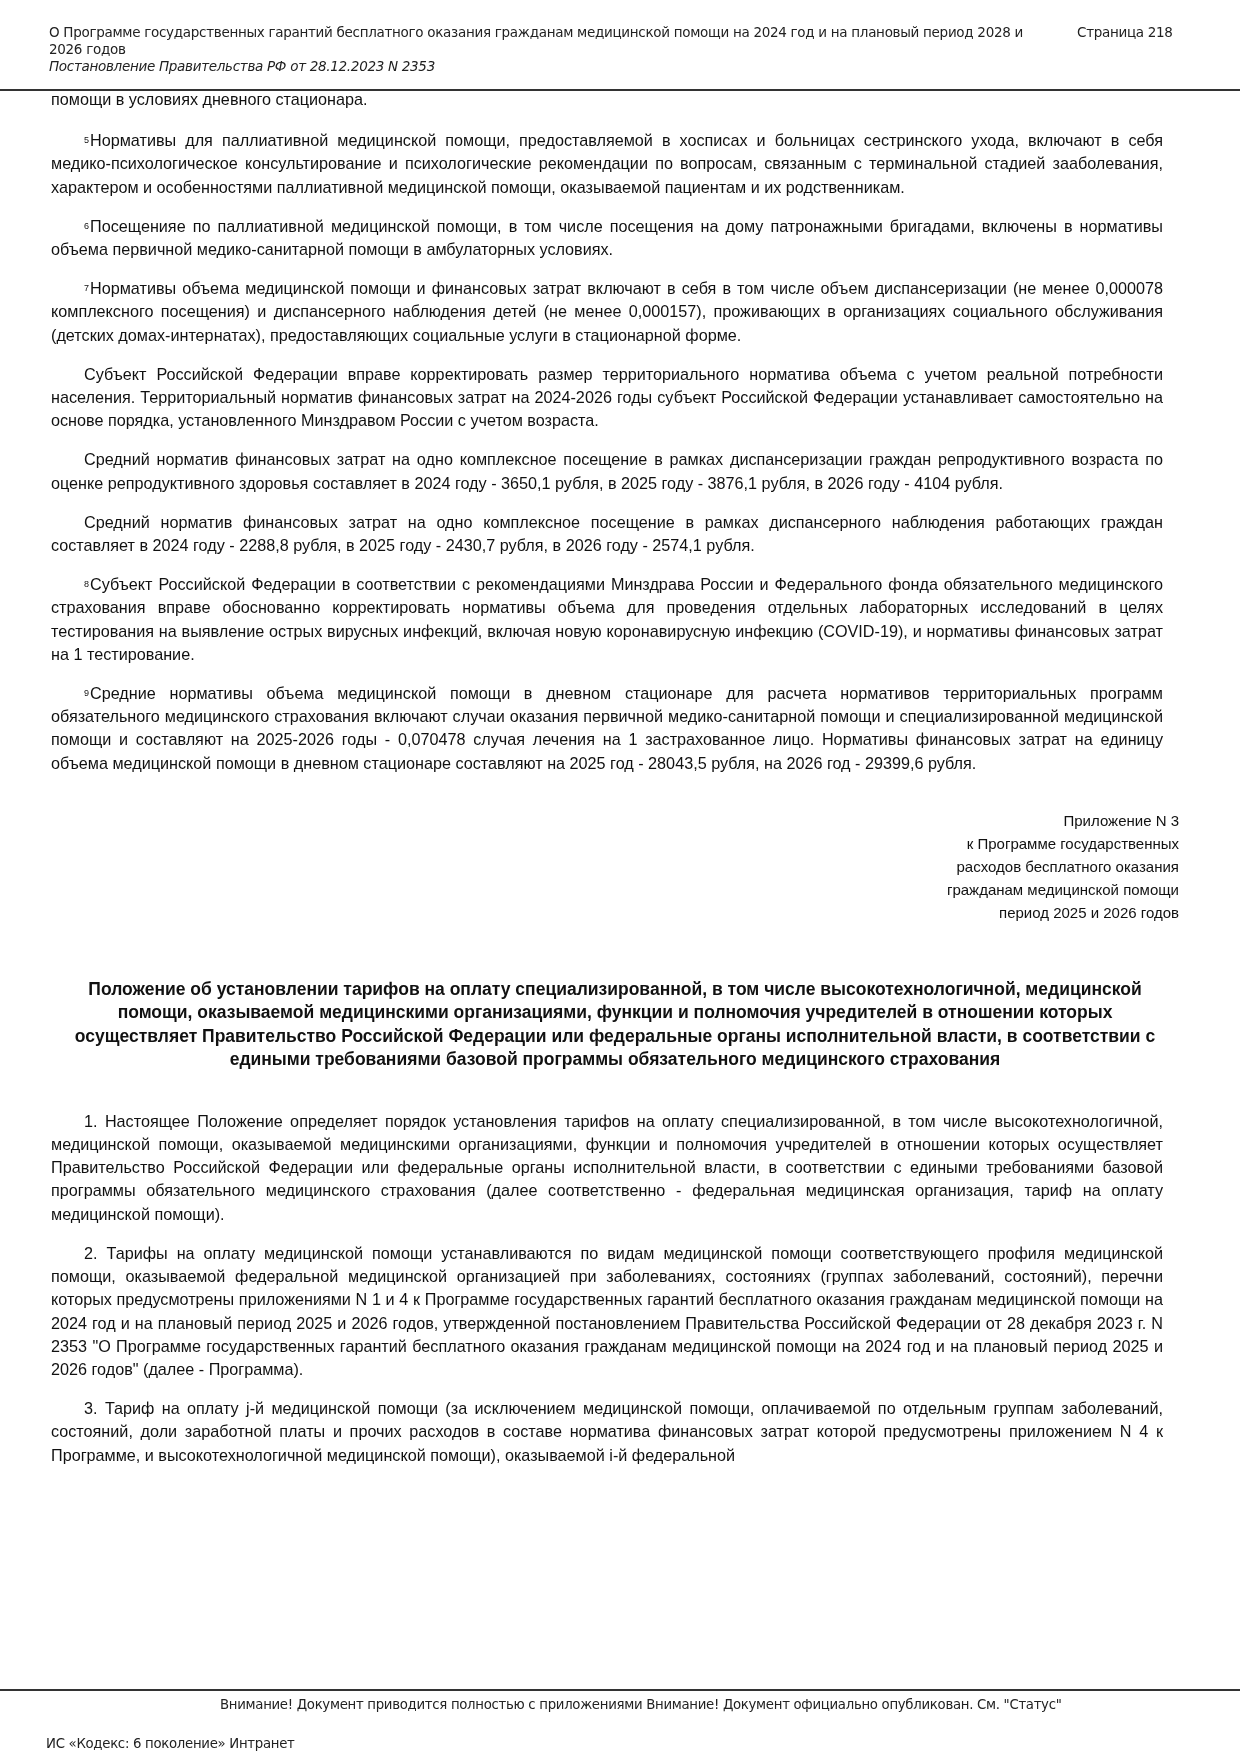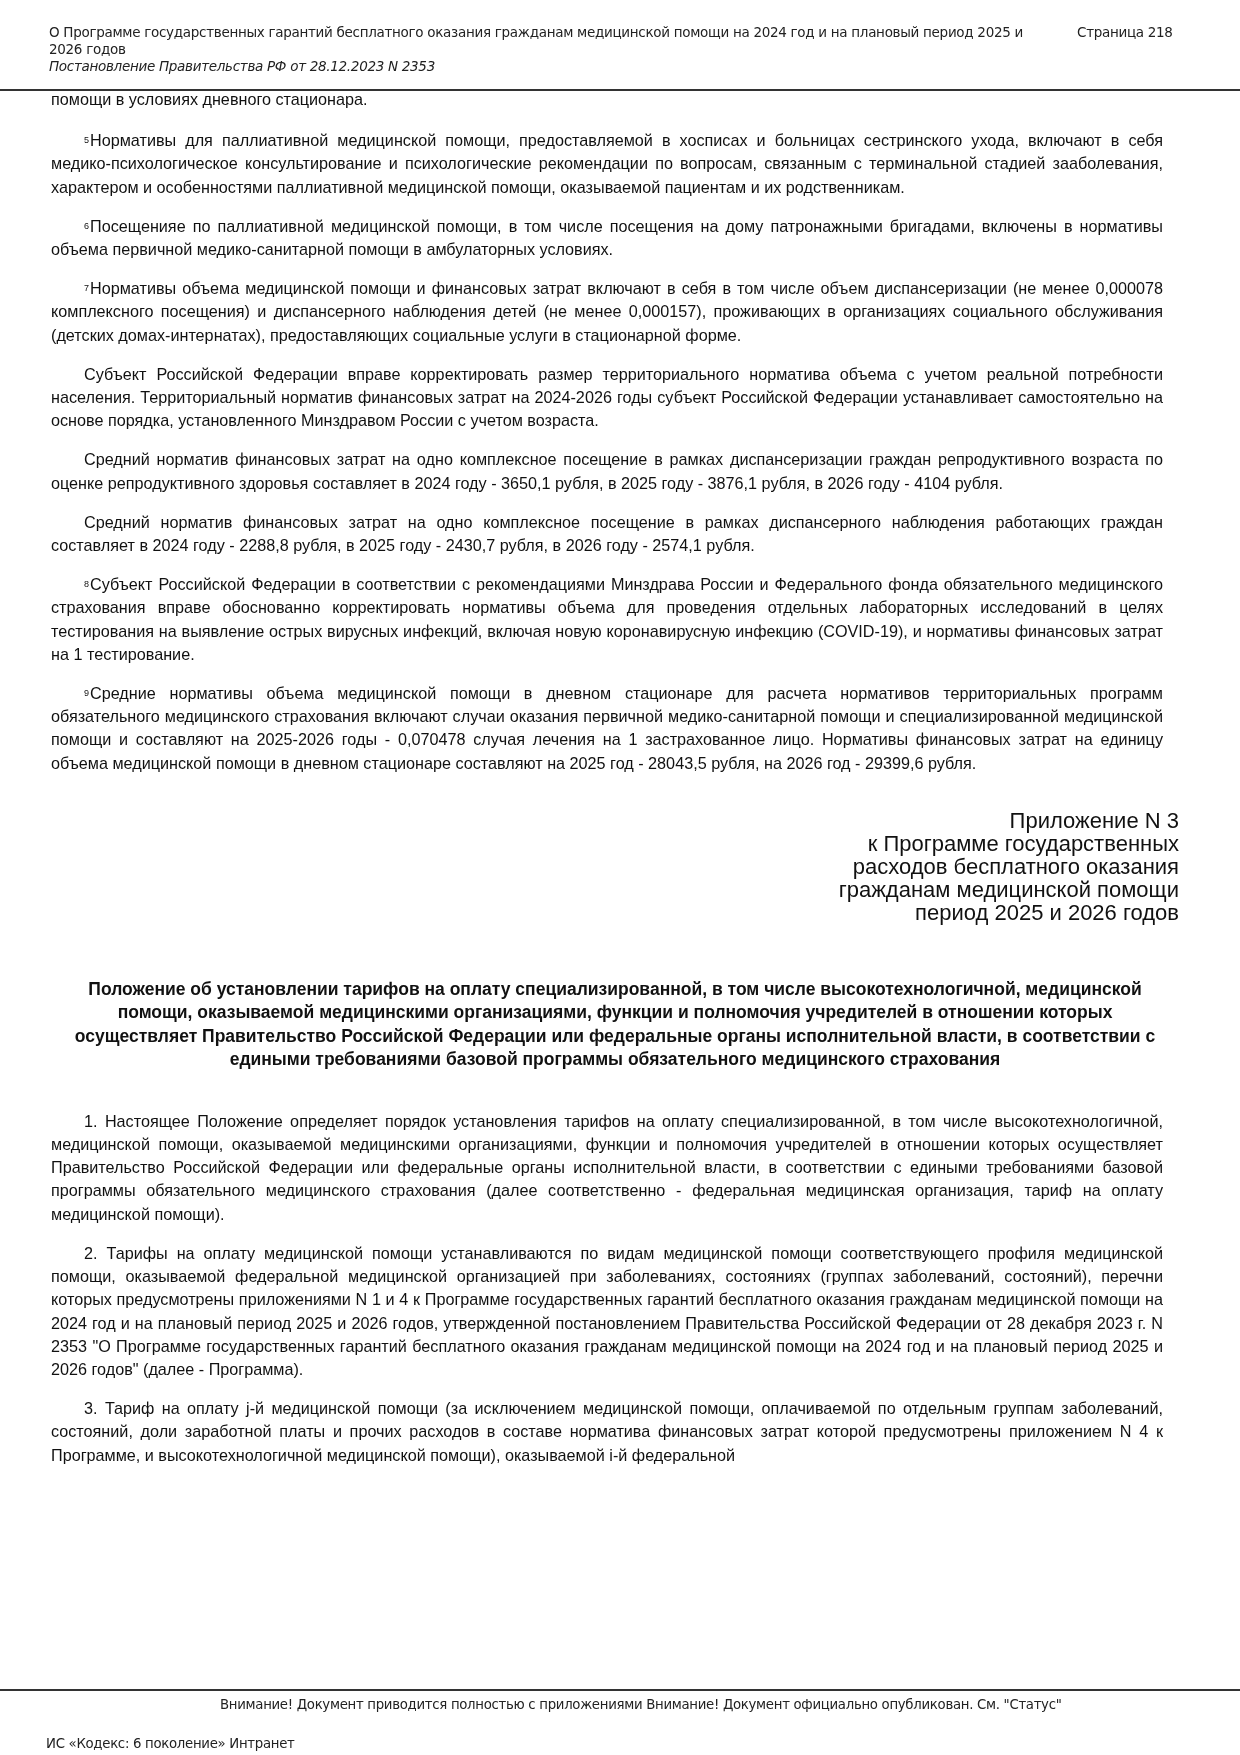--- a/index.html
+++ b/index.html
@@ -11,34 +11,34 @@
     .header .page-num { position: absolute; left: 1028px; top: 0; white-space: nowrap; text-align: center; }
     .rule { position: absolute; left: 0; width: 1240px; height: 2px; background: #333; }
     .rule.top { top: 89px; }
     .rule.bottom { top: 1689px; }
 
     .content { position: absolute; left: 51px; top: 88px; width: 1128px; font-family: "Liberation Sans", sans-serif; font-size: 16.2px; line-height: 23.2px; color: #111; }
     .content p { margin: 0 16px 16px 0; text-align: justify; text-indent: 33px; }
     .content p.cont { text-indent: 0; margin-bottom: 18px; }
     .content sup.fn { font-size: 9px; vertical-align: 3px; margin-right: 1px; }
 
-    .appendix { text-align: right; margin: 34px 0 0 0; line-height: 23px; font-size: 22px; }
+    .appendix { text-align: right; margin: 34px 0 0 0; line-height: 23px; font-size: 15px; }
     .appendix div { white-space: nowrap; }
 
     .section-title { margin: 54px 0 38px 0; text-align: center; font-weight: bold; font-size: 17.5px; line-height: 23.5px; padding: 0 8px; }
 
     .footer { position: absolute; left: 0; top: 1696px; width: 1240px; font-family: "DejaVu Sans", sans-serif; font-size: 13.3px; line-height: 17px; color: #222; letter-spacing: -0.3px; }
     .footer .notice { position: absolute; left: 220px; top: 0; white-space: nowrap; }
     .footer .system { position: absolute; left: 46px; top: 18px; white-space: nowrap; margin-top: 21px; }
   </style>
 </head>
 <body>
 
 <div class="header">
-  <div class="title">О Программе государственных гарантий бесплатного оказания гражданам медицинской помощи на 2024 год и на плановый период 2025 и 2026 годов</div>
+  <div class="title">О Программе государственных гарантий бесплатного оказания гражданам медицинской помощи на 2024 год и на плановый период 2028 и 2026 годов</div>
   <div class="subtitle">Постановление Правительства РФ от 28.12.2023 N 2353</div>
   <div class="page-num">Страница 218</div>
 </div>
 <div class="rule top"></div>
 
 <div class="content">
   <p class="cont">помощи в условиях дневного стационара.</p>
 
   <p><sup class="fn">5</sup><span>Нормативы для паллиативной медицинской помощи, предоставляемой в хосписах и больницах сестринского ухода, включают в себя медико-психологическое консультирование и психологические рекомендации по вопросам, связанным с терминальной стадией зааболевания, характером и особенностями паллиативной медицинской помощи, оказываемой пациентам и их родственникам.</span></p>
   <p><sup class="fn">6</sup><span>Посещенияе по паллиативной медицинской помощи, в том числе посещения на дому патронажными бригадами, включены в нормативы объема первичной медико-санитарной помощи в амбулаторных условиях.</span></p>

